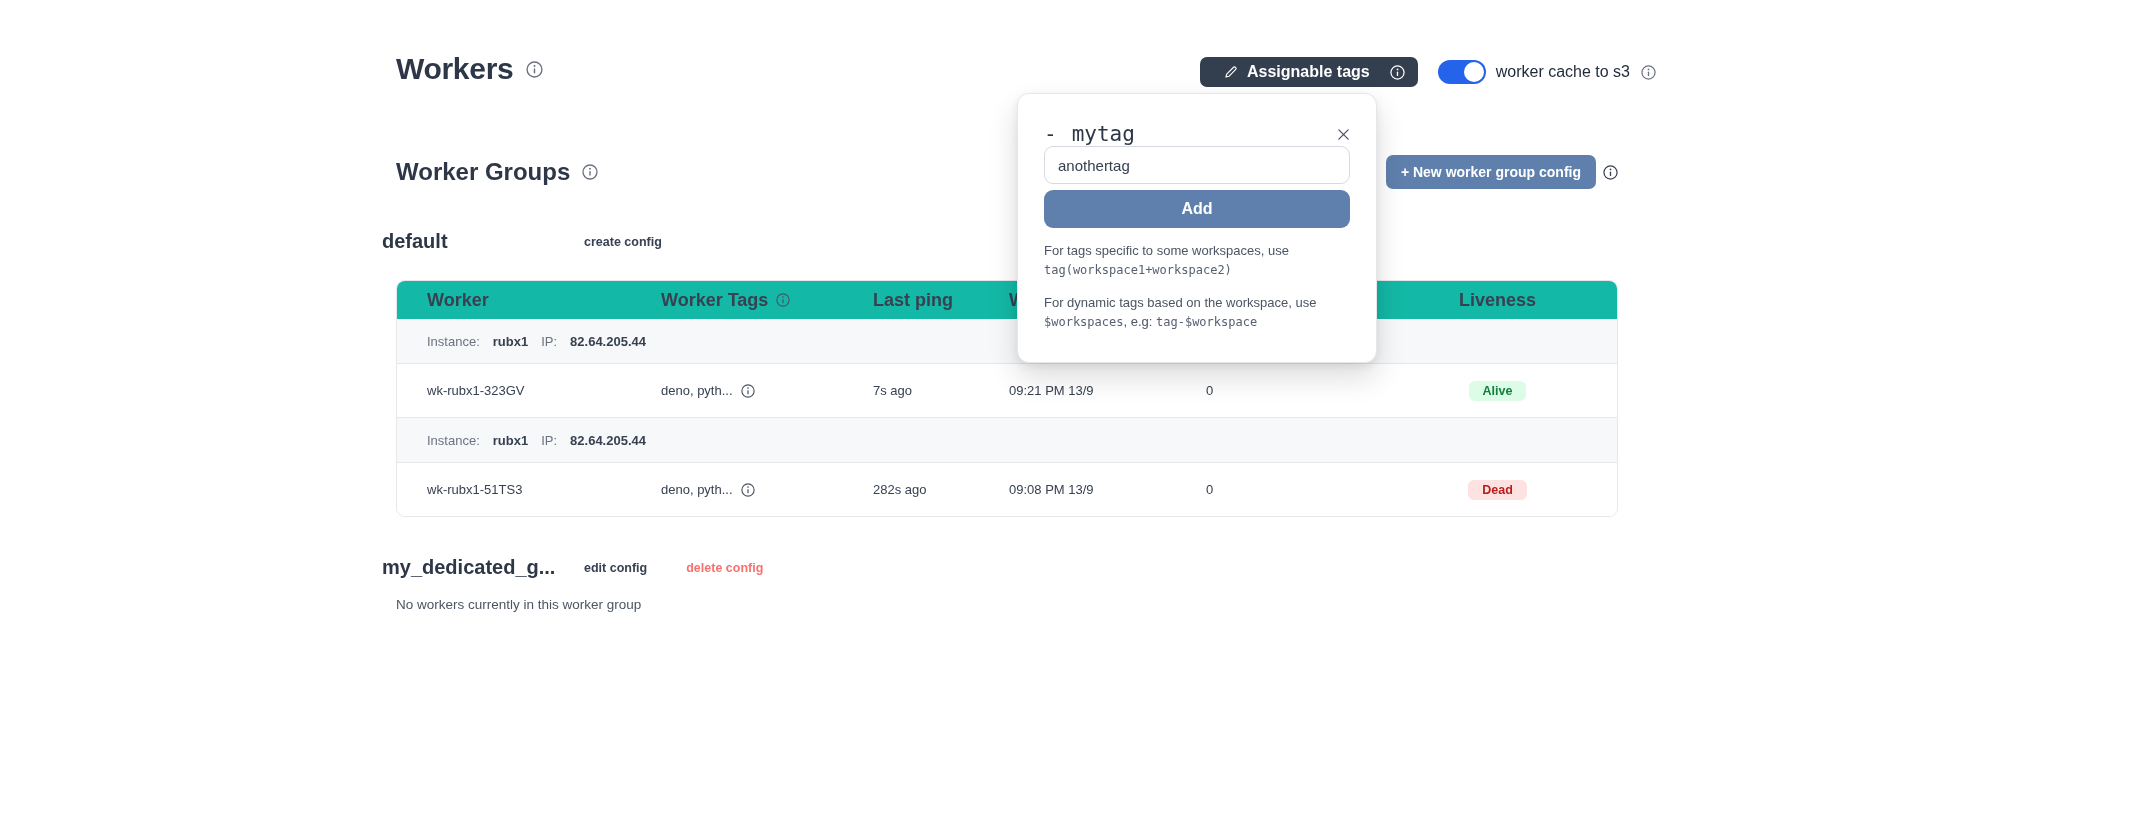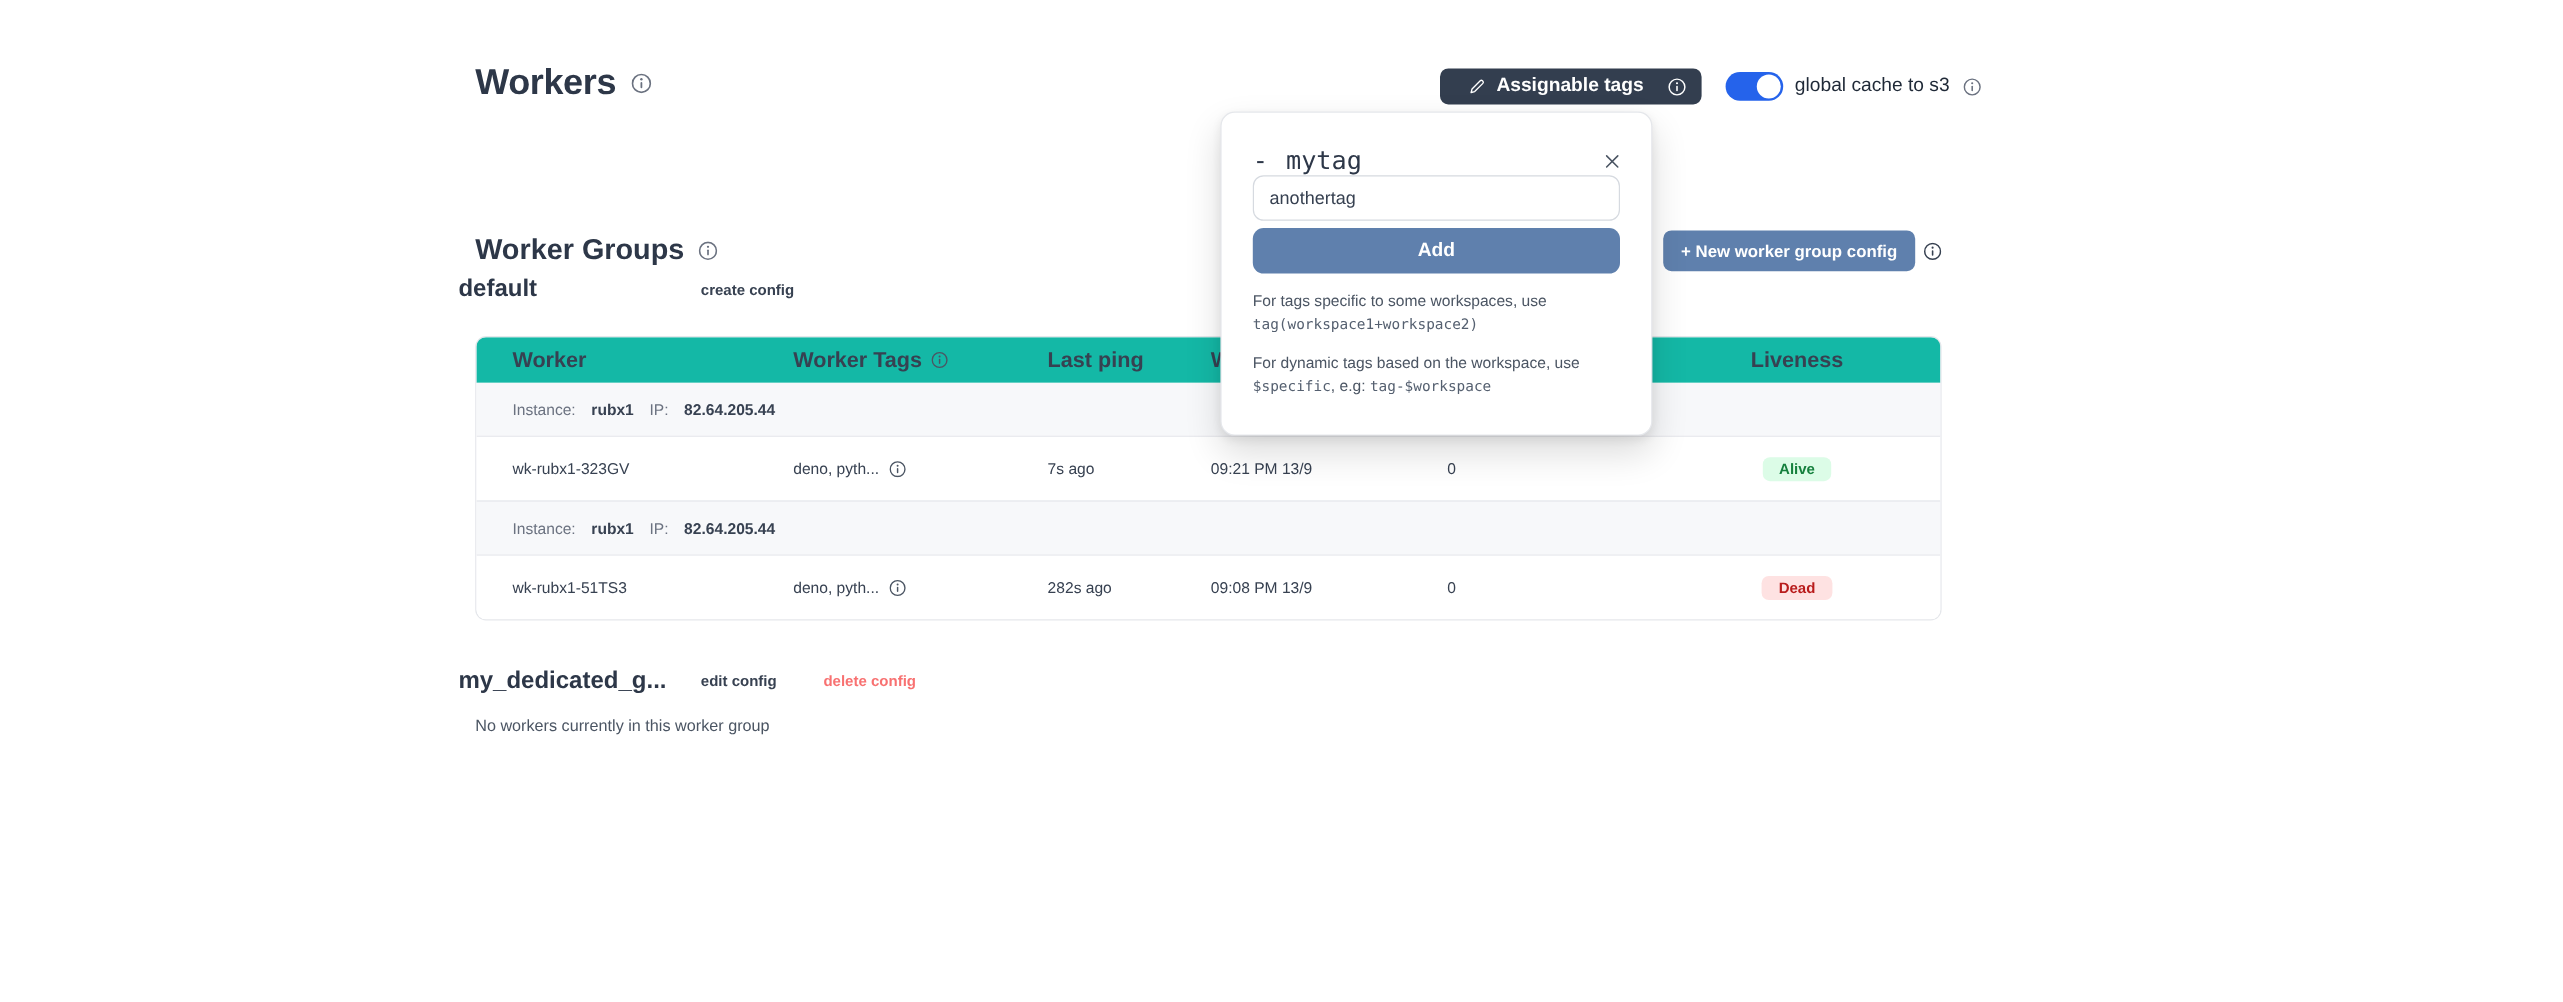--- a/index.html
+++ b/index.html
@@ -17,21 +17,21 @@
   .dark-btn {
     height:30px; background:#333e4f; color:#fff; border:none; border-radius:7px;
     display:flex; align-items:center; gap:9px; padding:0 13px; font-size:16px; font-weight:600;
     font-family:inherit; cursor:pointer;
   }
   .toggle { margin-left:20px; width:48px; height:24px; border-radius:12px; background:#2563eb; position:relative; cursor:pointer; }
   .toggle-knob { position:absolute; right:2px; top:2px; width:20px; height:20px; background:#fff; border-radius:50%; }
   .toggle-label { margin-left:10px; font-size:16px; color:#1f2937; }
   .top-right .info-icon { margin-left:11px; }
   
-  .wg-row { position:absolute; left:396px; top:155px; width:1222px; display:flex; align-items:center; justify-content:space-between;margin-top:37px; }
+  .wg-row { position:absolute; left:396px; top:155px; width:1222px; display:flex; align-items:center; justify-content:space-between; }
   .wg-left { display:flex; align-items:center; gap:12px; }
   .wg-title { font-size:24px; font-weight:700; color:#2d3748; margin:0; }
   .wg-right { display:flex; align-items:center; gap:7px; }
   .steel-btn {
     height:34px; background:#5f80ad; color:#fff; border:none; border-radius:7px; padding:0 15px;
     font-size:14px; font-weight:600; font-family:inherit; cursor:pointer; white-space:nowrap;
   }
   .wg-right .info-icon { color:#374151; }
   
   .group-row { position:absolute; left:382px; display:flex; align-items:center; }
@@ -114,21 +114,21 @@
         <svg width="15" height="15" viewBox="0 0 16 16">
             <circle cx="8" cy="8" r="7" fill="none" stroke="currentColor" stroke-width="1.3"></circle>
             <circle cx="8" cy="4.7" r="0.95" fill="currentColor"></circle>
             <rect x="7.3" y="6.9" width="1.4" height="4.9" rx="0.7" fill="currentColor"></rect>
           </svg>
       </span>
     </button>
     <div class="toggle">
       <div class="toggle-knob"></div>
     </div>
-    <span class="toggle-label">global cache to s3</span>
+    <span class="toggle-label">worker cache to s3</span>
     <span class="info-icon">
       <svg width="15" height="15" viewBox="0 0 16 16">
           <circle cx="8" cy="8" r="7" fill="none" stroke="currentColor" stroke-width="1.3"></circle>
           <circle cx="8" cy="4.7" r="0.95" fill="currentColor"></circle>
           <rect x="7.3" y="6.9" width="1.4" height="4.9" rx="0.7" fill="currentColor"></rect>
         </svg>
     </span>
   </div>
 
   <div class="wg-row">
@@ -251,17 +251,17 @@
       </span>
     </div>
     <input class="tag-input" type="text" value="anothertag" style="">
     <button class="add-btn">Add</button>
     <div class="help">
       <span>For tags specific to some workspaces, use</span><br>
       <span class="code">tag(workspace1+workspace2)</span>
     </div>
     <div class="help">
       <span>For dynamic tags based on the workspace, use</span><br>
-      <span class="code">$specific</span><span>, e.g: </span><span class="code">tag-$workspace</span>
+      <span class="code">$workspaces</span><span>, e.g: </span><span class="code">tag-$workspace</span>
     </div>
   </div>
 
 </div>
 
 </body></html>

